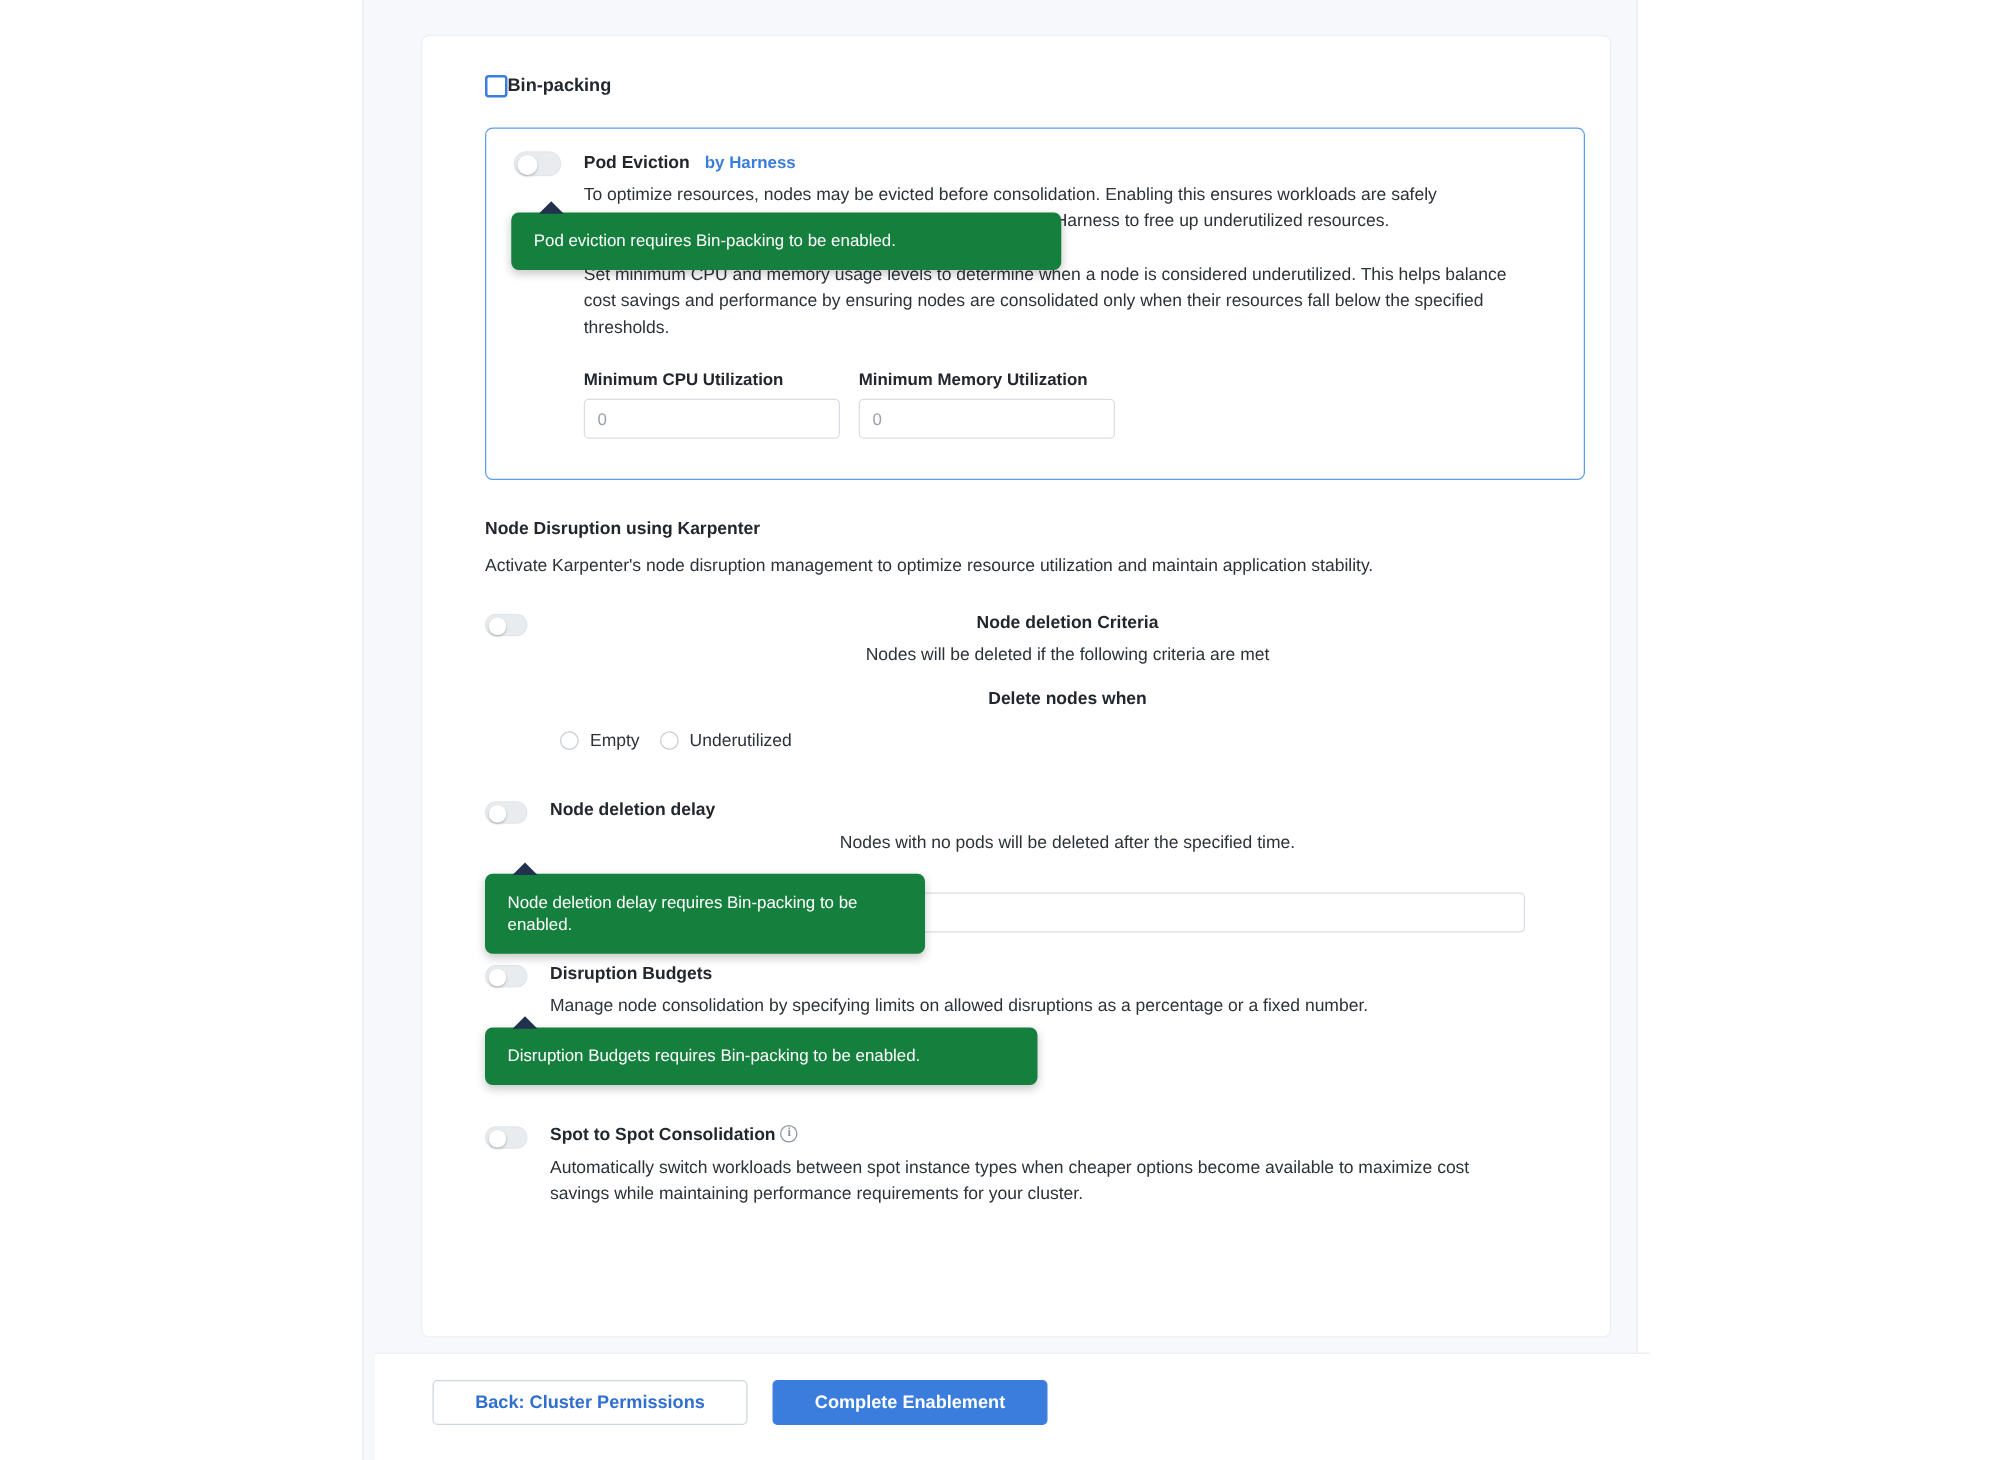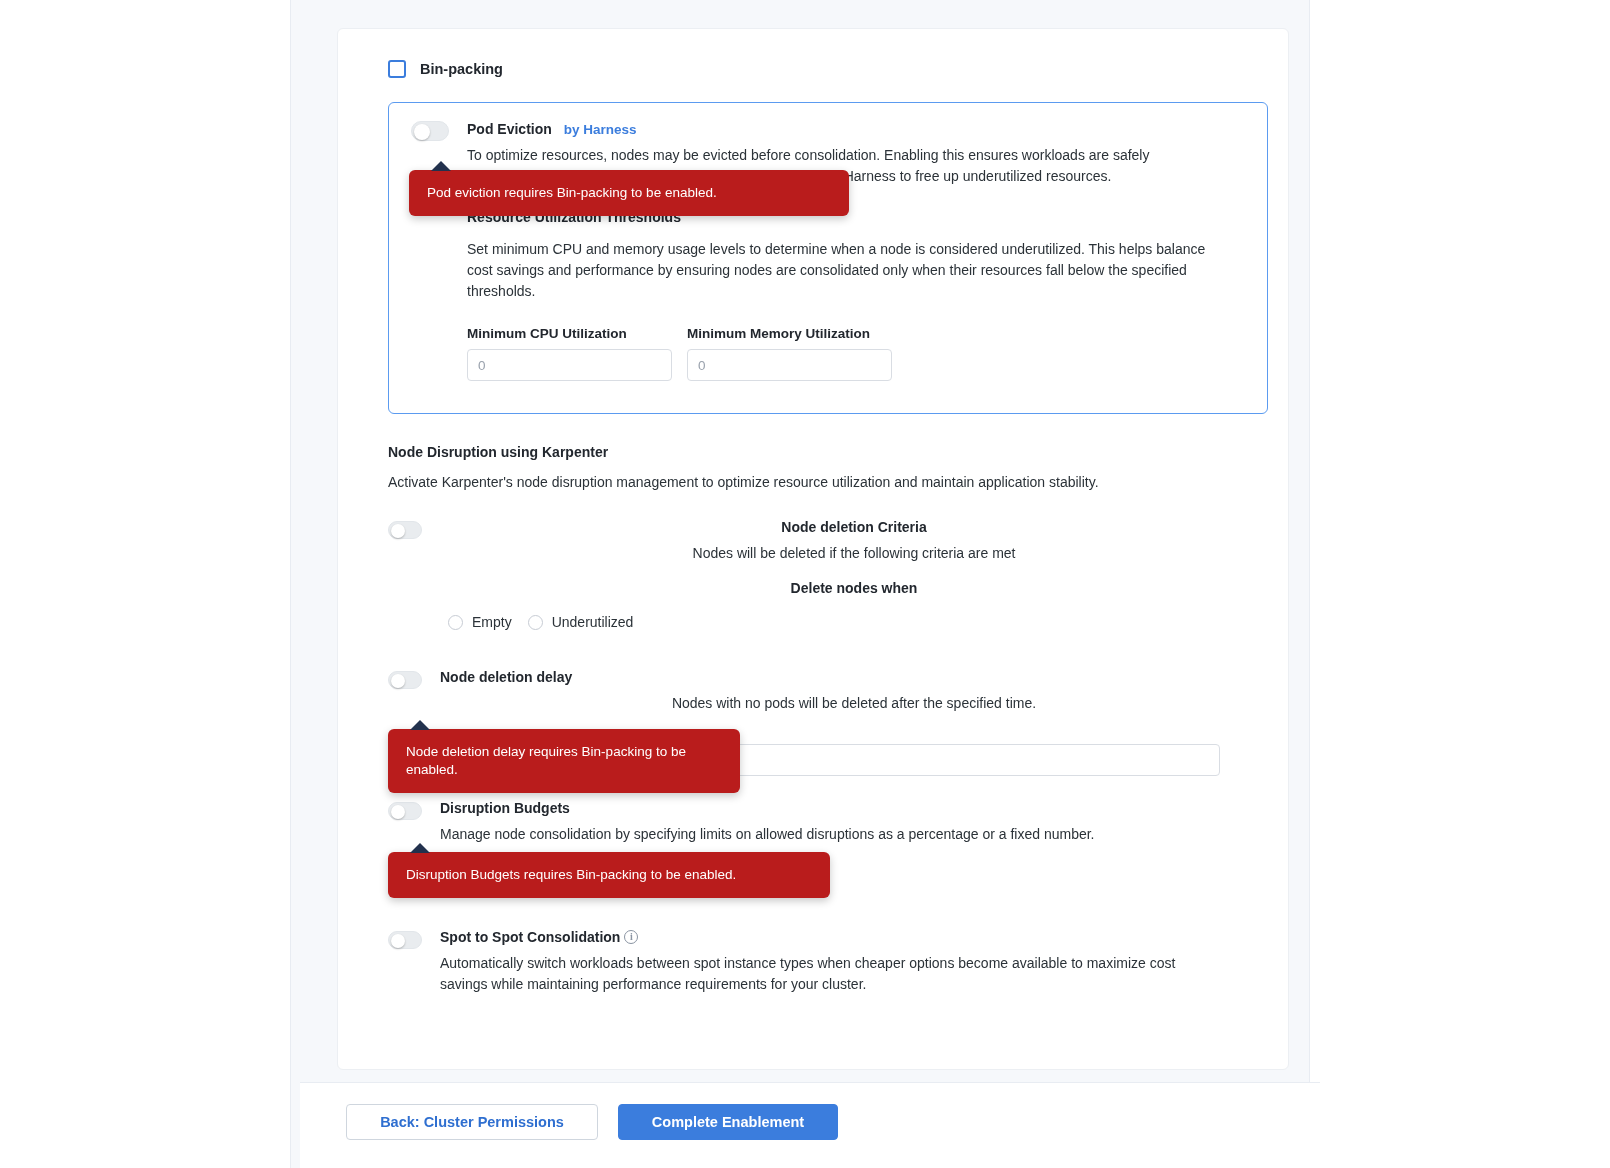--- a/index.html
+++ b/index.html
@@ -130,21 +130,21 @@
     font-size: 13.5px;
     color: #9aa2ad;
     padding: 0 10px;
     line-height: 32px;
   }
   .input.wide { width: 780px; }
 
   
   .tooltip {
     position: absolute;
-    background: #b91c1c;
+    background: #15803d;
     color: #ffffff;
     font-size: 13.5px;
     border-radius: 6px;
     padding: 14px 18px;
     line-height: 18px;
     box-shadow: 0 3px 8px rgba(0,0,0,.22);
     z-index: 30;
   }
   .tooltip::before {
     content: "";
@@ -205,42 +205,41 @@
 </head>
 <body>
 
 <div id="root">
 
   <div class="page-frame"></div>
 
   <div class="content-card">
     <div class="inner">
 
-      <div class="row" style="align-items:center; gap:14px;">
+      <div class="row" style="align-items:center; ">
         <div class="chk"></div>
         <div class="label-strong">Bin-packing</div>
       </div>
 
       <div class="panel">
 
         <div class="row" style="gap:18px;">
           <div class="toggle lg">
             <div class="knob"></div>
           </div>
           <div style="flex:1;">
             <div style="display:flex; align-items:baseline; gap:12px;">
               <span class="label-mid">Pod Eviction</span>
               <span class="muted-link">by Harness</span>
             </div>
             <div class="desc" style="margin-top:8px; width:735px;">To optimize resources, nodes may be evicted before consolidation. Enabling this ensures workloads are safely rescheduled onto other nodes before consolidation, allowing Harness to free up underutilized resources.</div>
           </div>
         </div>
 
         <div style="margin-left:56px; margin-top:22px;">
-          <div class="label-mid">Resource Utilization Thresholds</div>
           <div class="desc" style="margin-top:14px; width:760px;">Set minimum CPU and memory usage levels to determine when a node is considered underutilized. This helps balance cost savings and performance by ensuring nodes are consolidated only when their resources fall below the specified thresholds.</div>
 
           <div style="display:flex; gap:15px; margin-top:24px;">
             <div>
               <div class="field-label">Minimum CPU Utilization</div>
               <div class="input">0</div>
             </div>
             <div>
               <div class="field-label">Minimum Memory Utilization</div>
               <div class="input">0</div>

